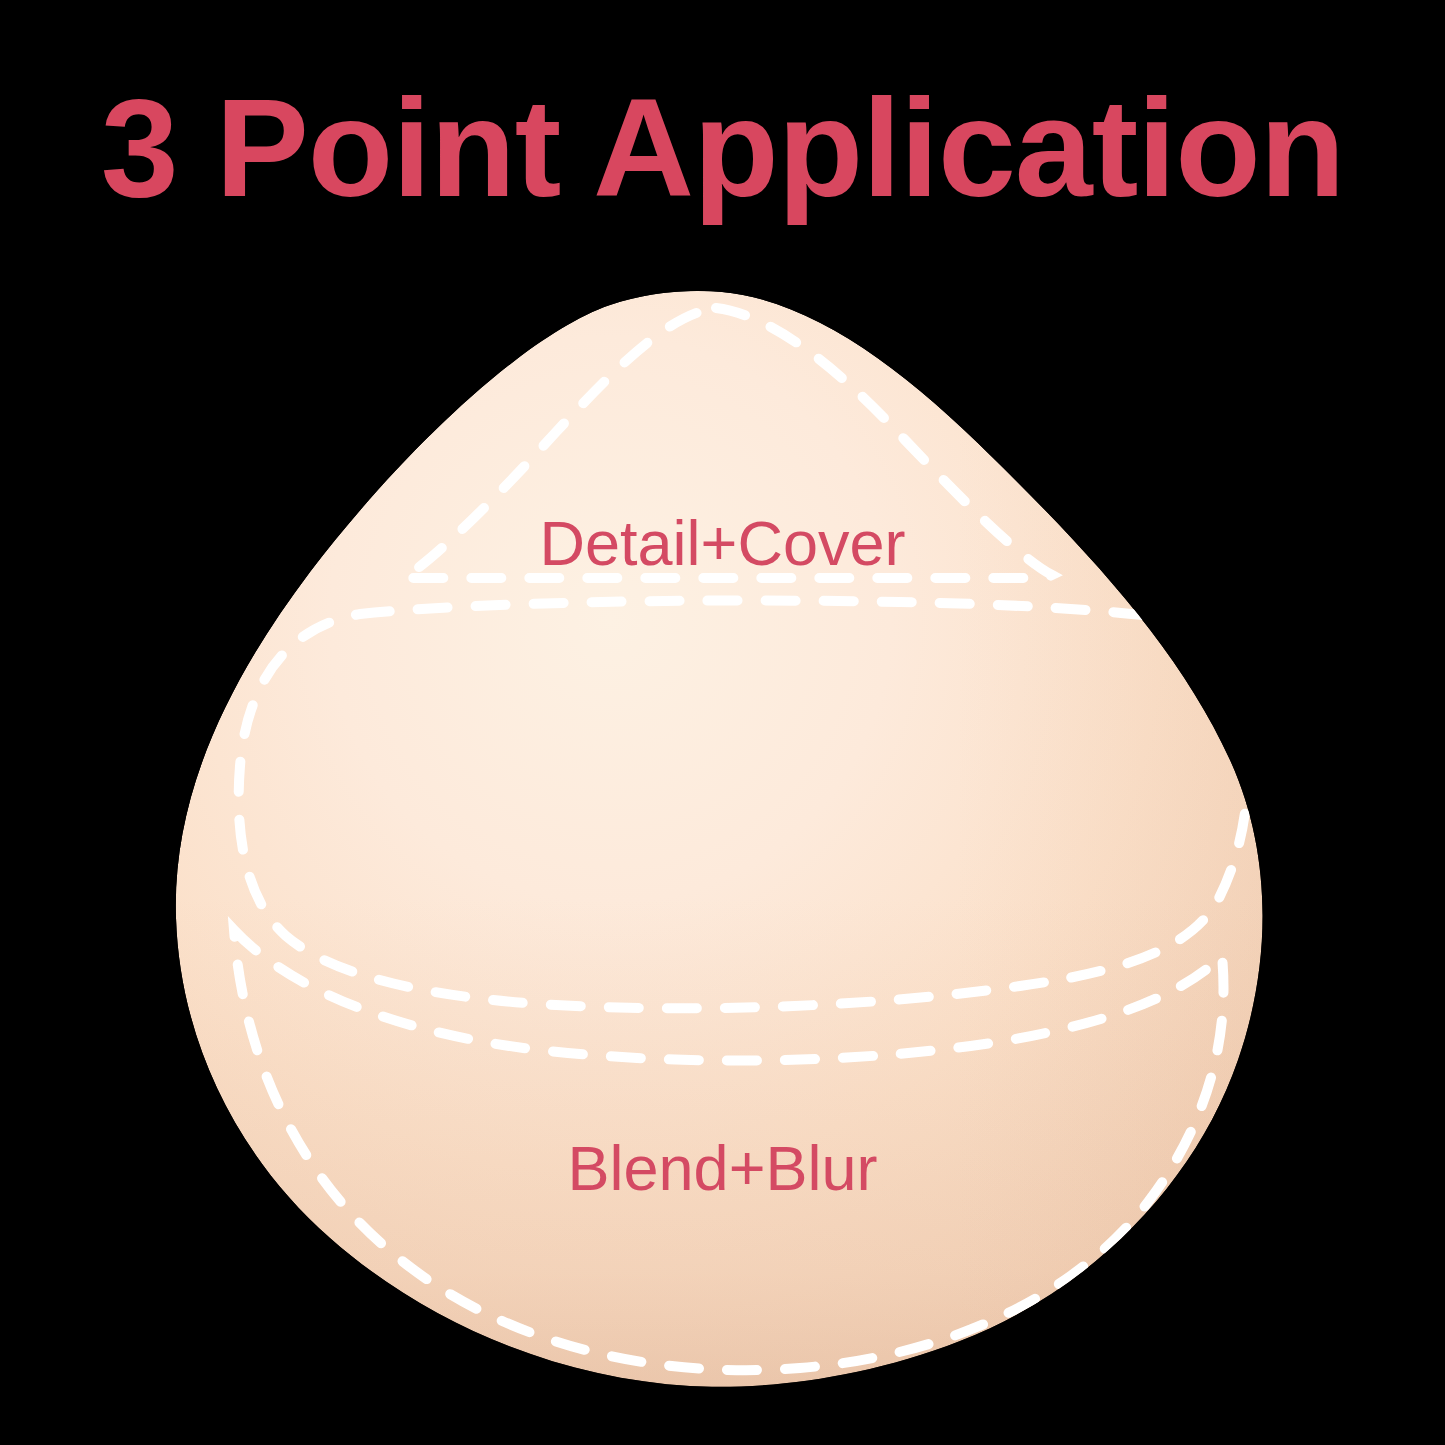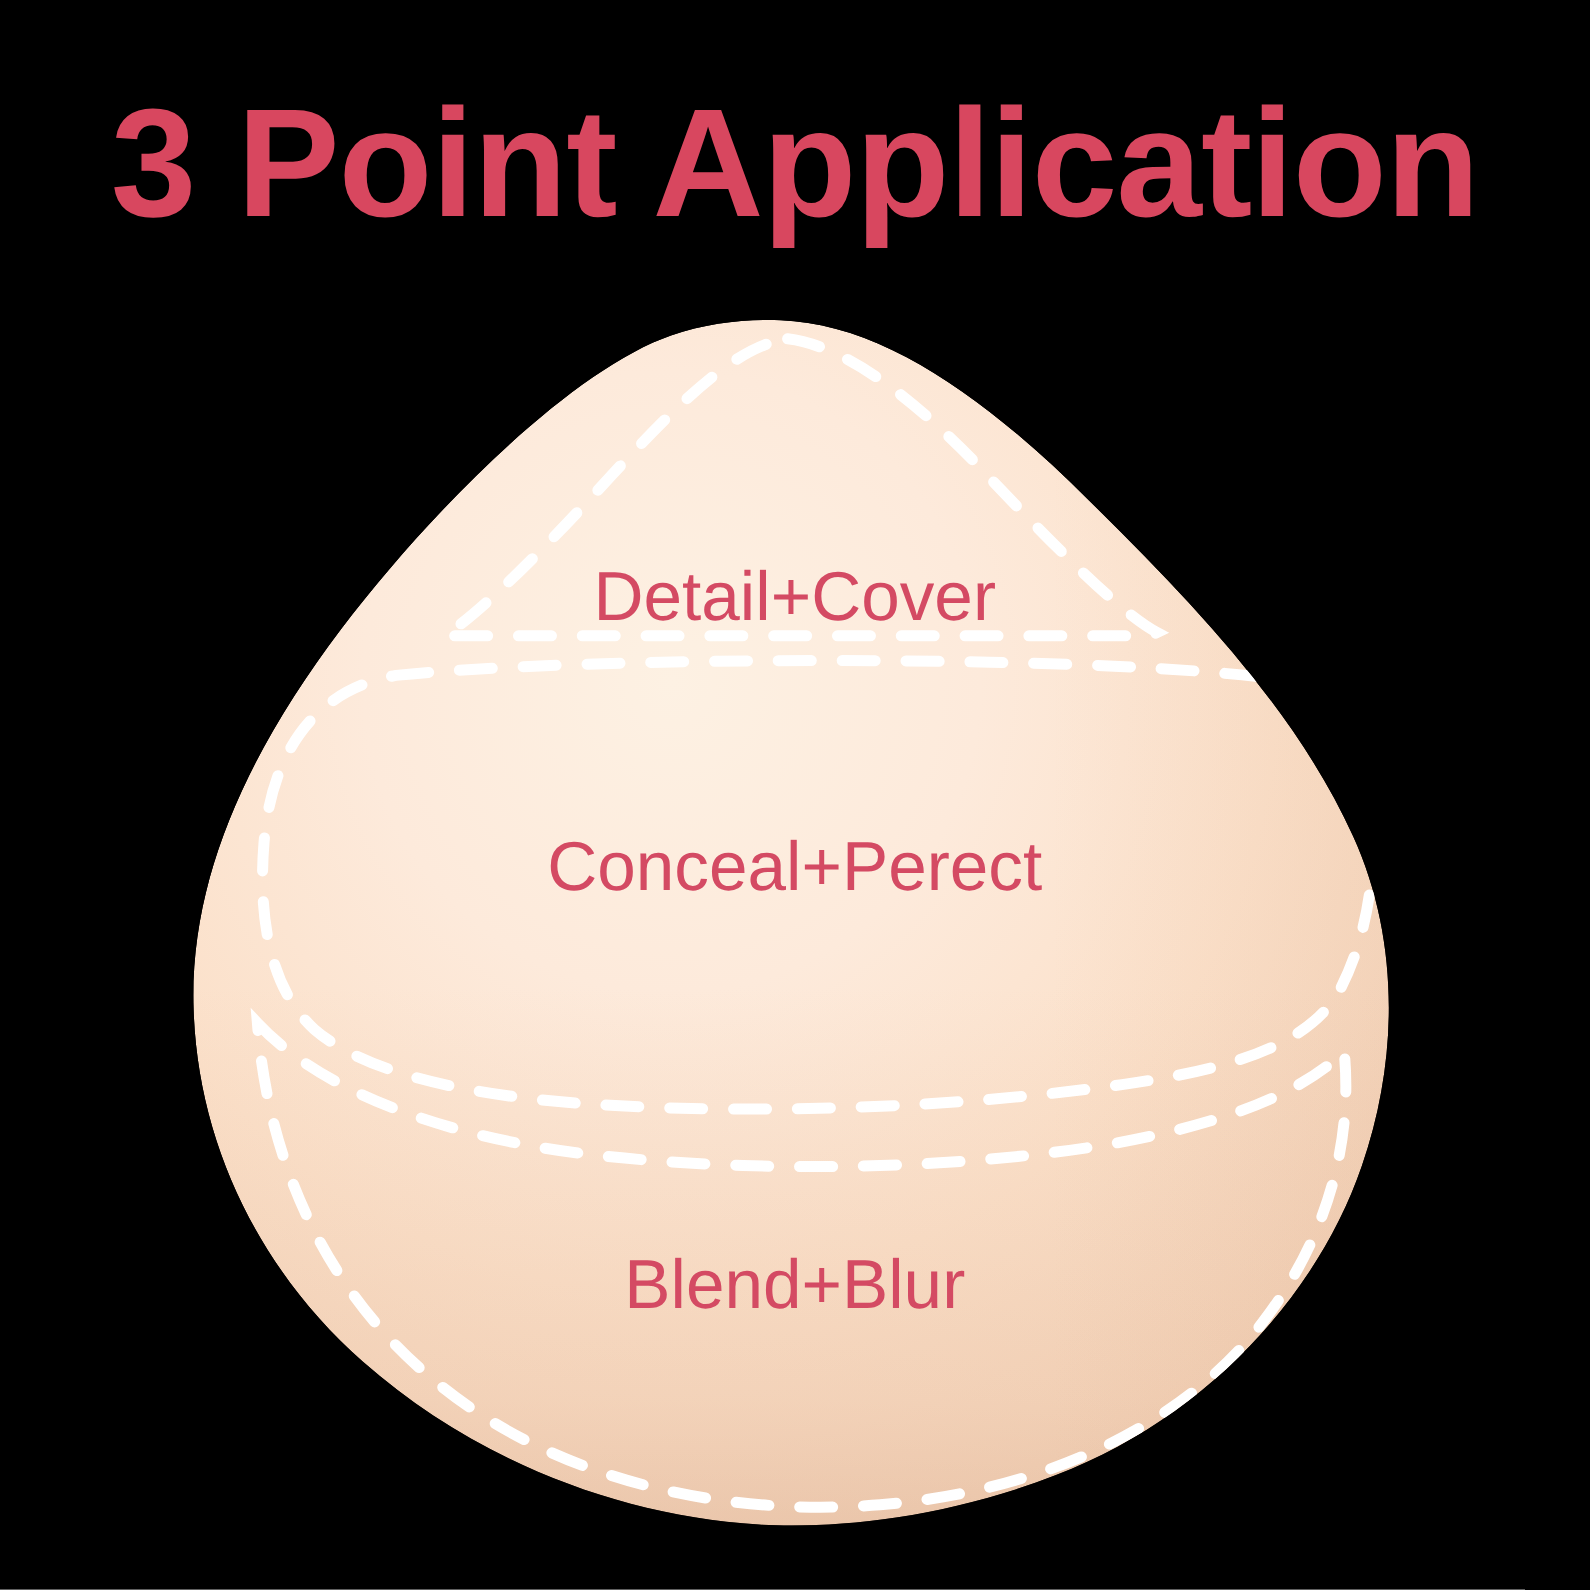--- a/index.html
+++ b/index.html
@@ -170,17 +170,16 @@
           C 1076 1296, 948 1356, 800 1368
           C 650 1380, 500 1342, 396 1256
           C 300 1178, 244 1062, 234 930
           Z" fill="none" stroke="#ffffff" stroke-width="10" stroke-linecap="round" stroke-dasharray="30 28"></path>
       </g>
     </svg>
   </div>
 
   <div class="zone-label" id="label-detail">Detail+Cover</div>
 
-  <div class="zone-label" id="label-conceal">Conceal+Perect</div>
 
   <div class="zone-label" id="label-blend">Blend+Blur</div>
 
 </div>
 
 </body></html>

